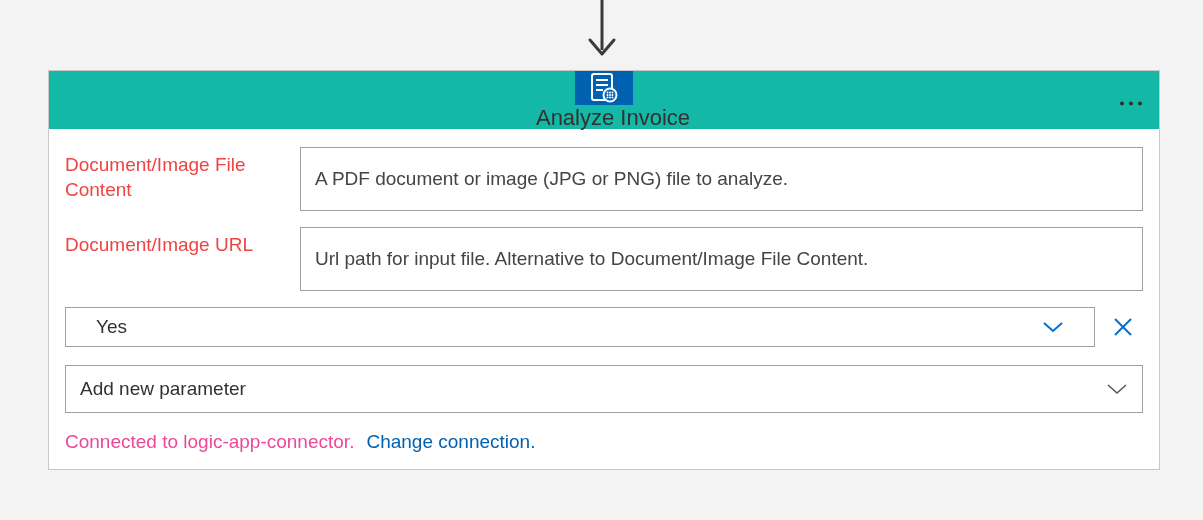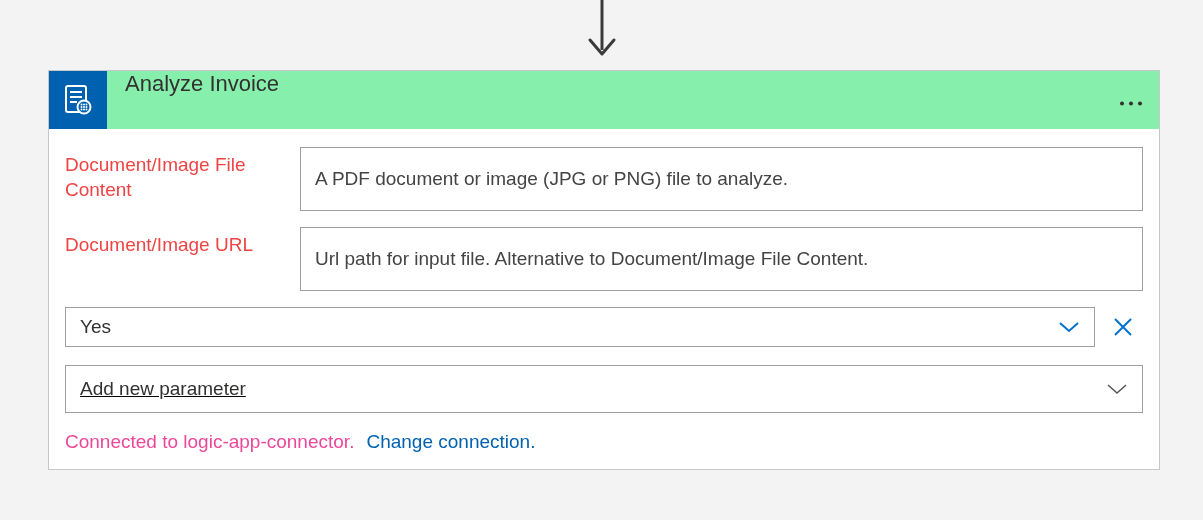--- a/index.html
+++ b/index.html
@@ -21,24 +21,25 @@
     .card {
       position: absolute;
       left: 48px;
       top: 70px;
       width: 1112px;
       background: #ffffff;
       border: 1px solid #c8c8c8;
     }
     .card-header {
       display: flex;
-      align-items: flex-start;
-      background: #86efac;
+      align-items: center;
+      background: #14b8a6;
       height: 58px;
       position: relative;
+      flex-direction: column;
     }
     .icon-tile {
       width: 58px;
       height: 58px;
       background: #0061b1;
       display: flex;
       align-items: center;
       justify-content: center;
     }
     .header-title {
@@ -91,21 +92,21 @@
       display: flex;
       align-items: center;
       margin-bottom: 18px;
     }
     .select-box {
       flex: 1;
       border: 1px solid #a0a0a0;
       display: flex;
       align-items: center;
       justify-content: space-between;
-      padding: 8px 14px;
+      padding: 8px 30px;
       cursor: pointer;
       background: #fff;
     }
     .select-value {
       font-size: 19px;
       color: #323130;
     }
     .chevron-svg {
       width: 22px;
       height: 14px;
@@ -120,21 +121,20 @@
     }
     .add-param {
       border: 1px solid #a0a0a0;
       display: flex;
       align-items: center;
       justify-content: space-between;
       padding: 12px 14px;
       cursor: pointer;
       background: #fff;
       margin-bottom: 18px;
-      text-decoration: underline;
     }
     .add-param-text {
       font-size: 19px;
       color: #323130;
     }
     .footer-row {
       display: flex;
       align-items: baseline;
       gap: 12px;
     }

